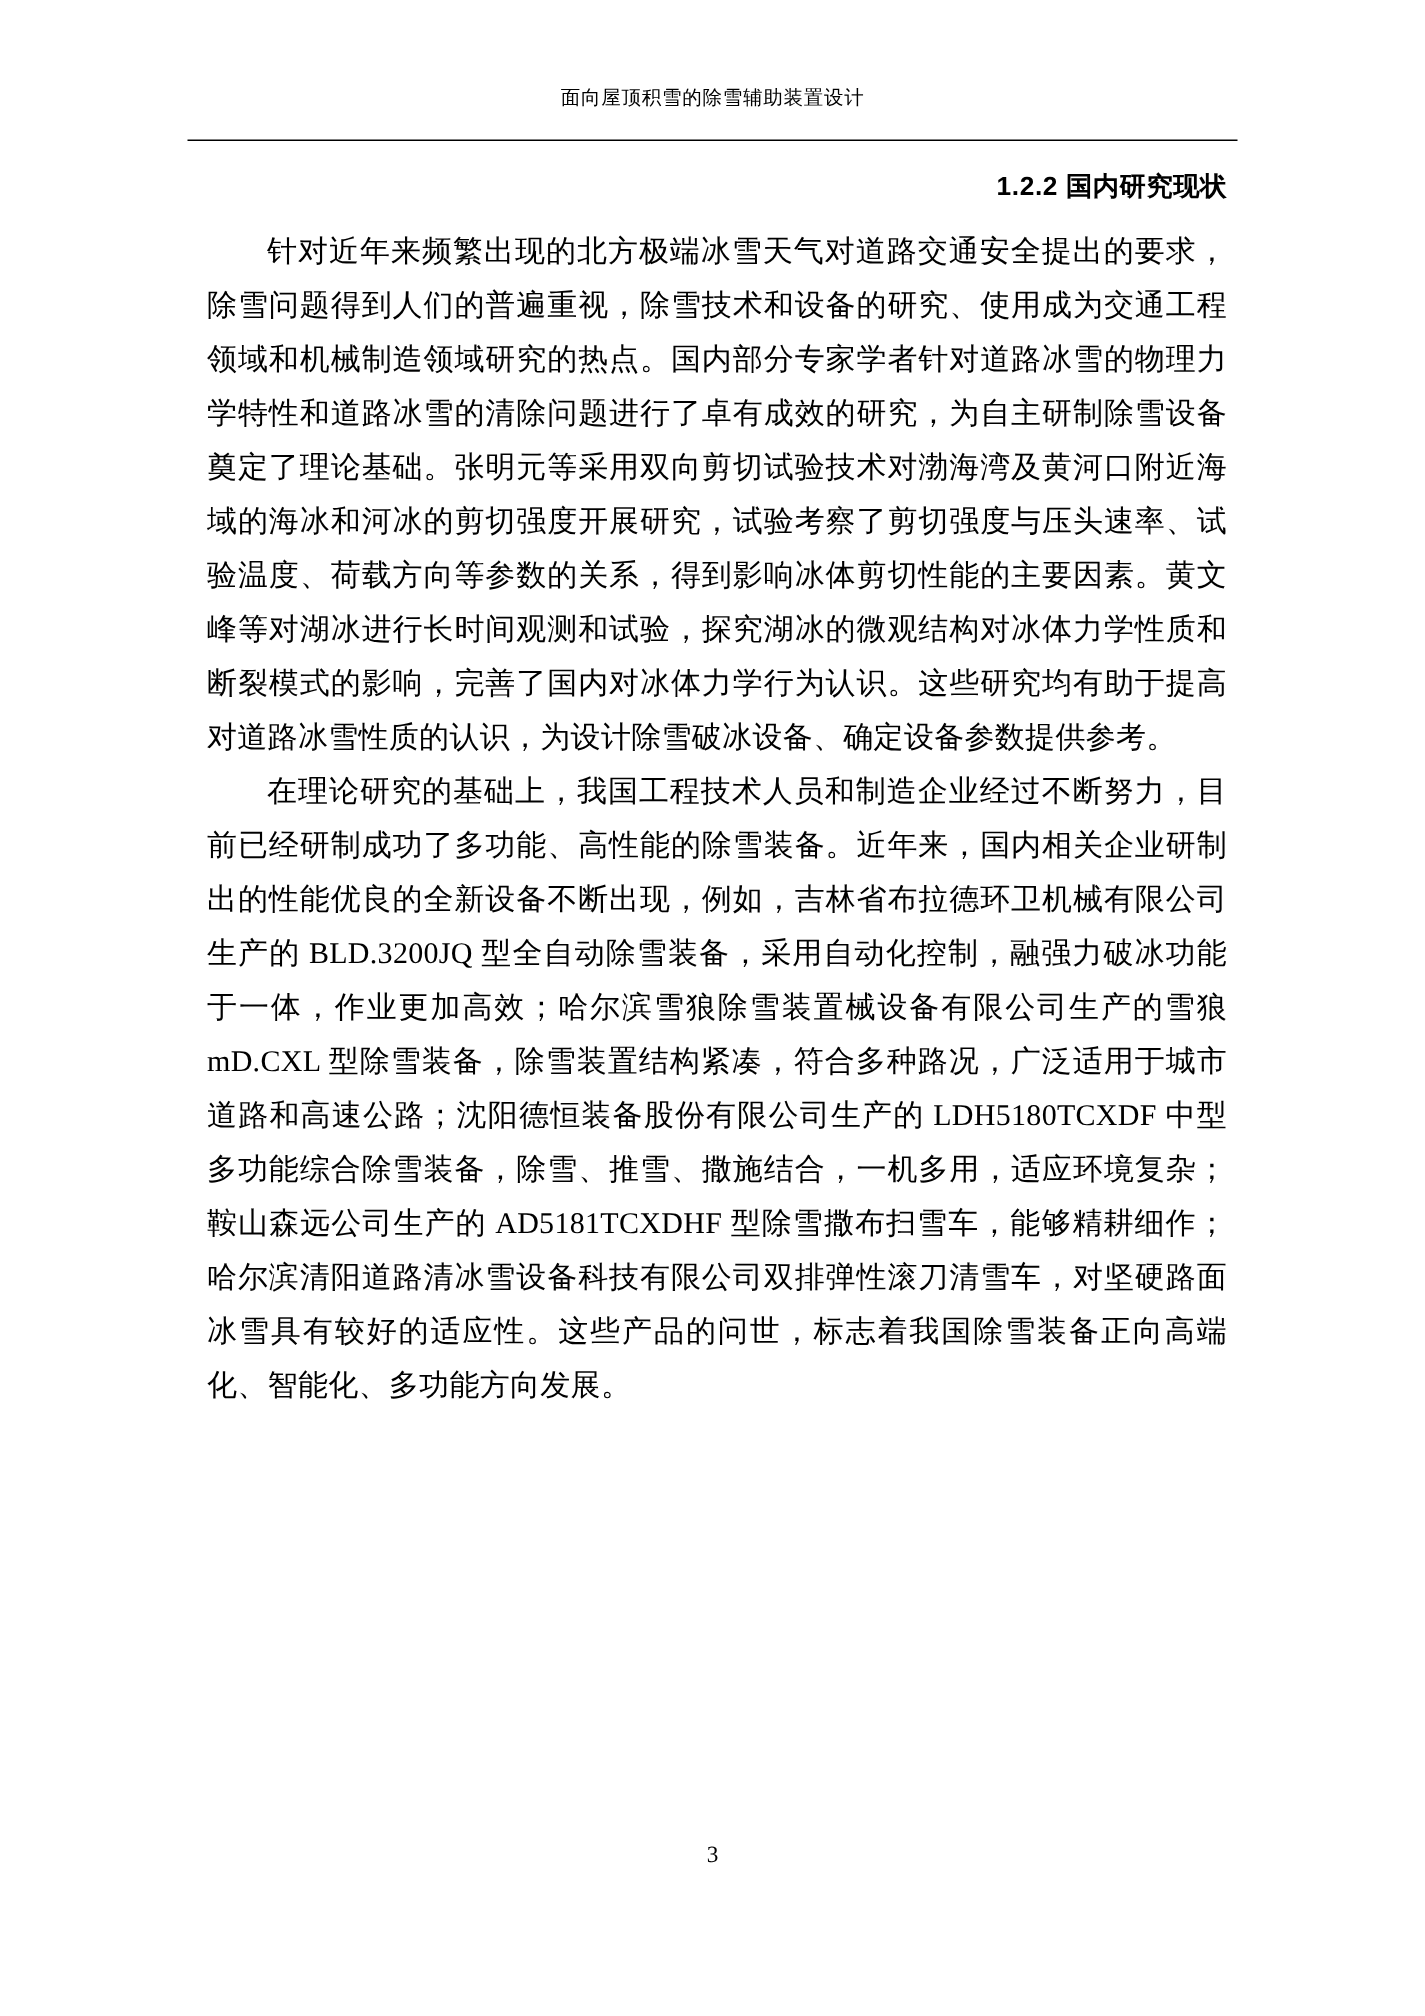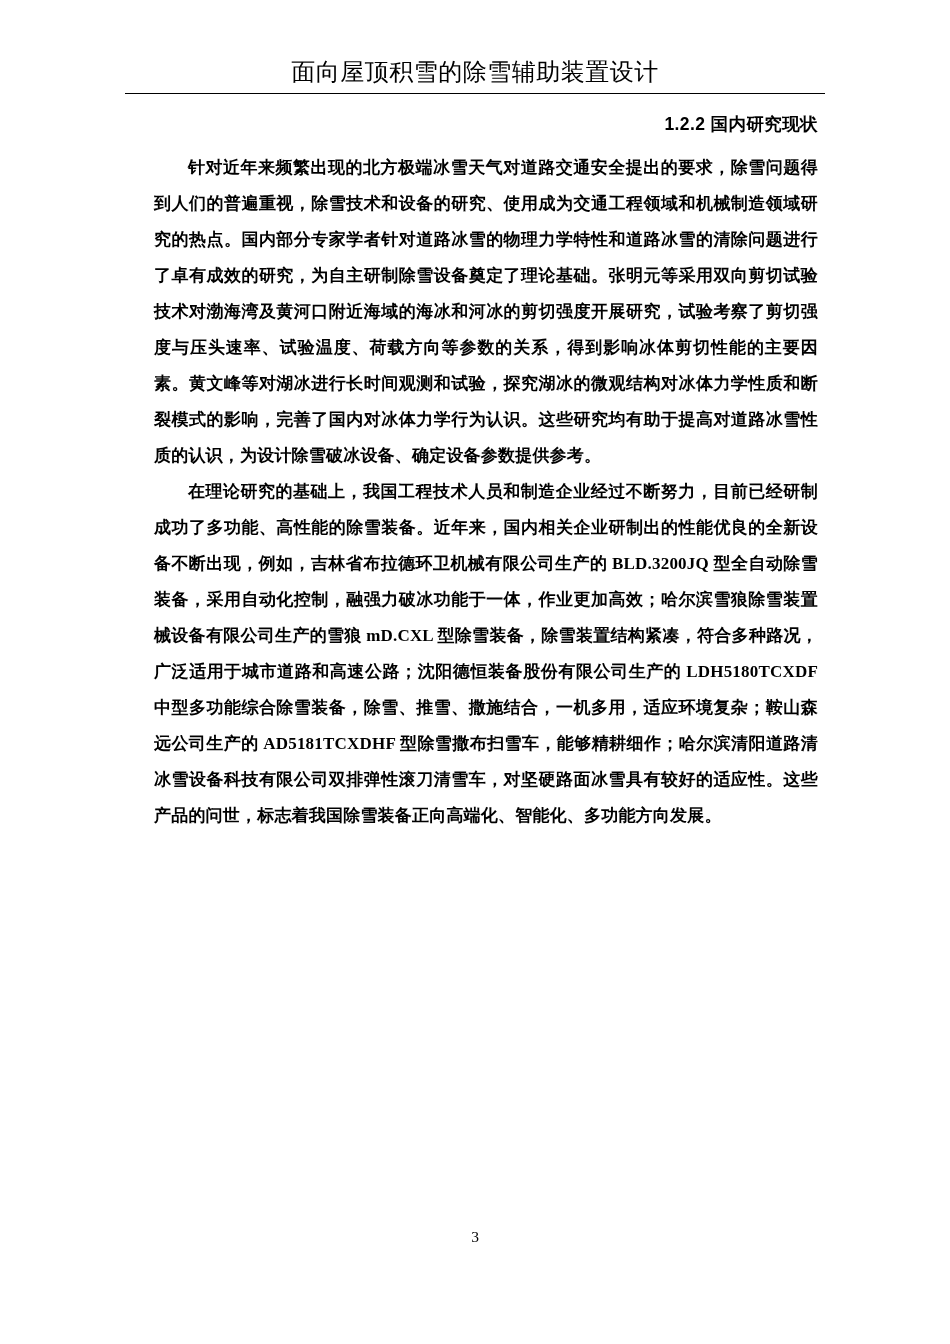--- a/index.html
+++ b/index.html
@@ -21,21 +21,21 @@
     height: 1344px;
     box-sizing: border-box;
     padding: 0;
   }
   .header {
     position: absolute;
     top: 56px;
     left: 125px;
     width: 700px;
     text-align: center;
-    font-size: 24px;
+    font-size: 13px;
     font-family: Liberation Serif, serif;
     letter-spacing: 0.5px;
   }
   .header-rule {
     position: absolute;
     top: 93px;
     left: 125px;
     width: 700px;
     height: 1px;
     background: #000000;
@@ -48,28 +48,27 @@
   }
   .section-title {
     font-size: 17.5px;
     font-weight: bold;
     font-family: "Liberation Sans", "DejaVu Sans", sans-serif;
     margin: 0 0 14px 0;
     letter-spacing: 0.4px;
     text-align: right;
   }
   .para {
-    font-size: 17px;
+    font-size: 20px;
     line-height: 36px;
     text-align: justify;
     text-justify: inter-ideograph;
     text-indent: 2em;
-    margin: 0 0 0 16px;
+    margin: 0 0 0 0;
     letter-spacing: 0.2px;
-    font-weight: bold;
   }
   .page-number {
     position: absolute;
     top: 1228px;
     left: 0;
     width: 950px;
     text-align: center;
     font-size: 15.5px;
     font-family: "Liberation Serif", "DejaVu Serif", serif;
   }

